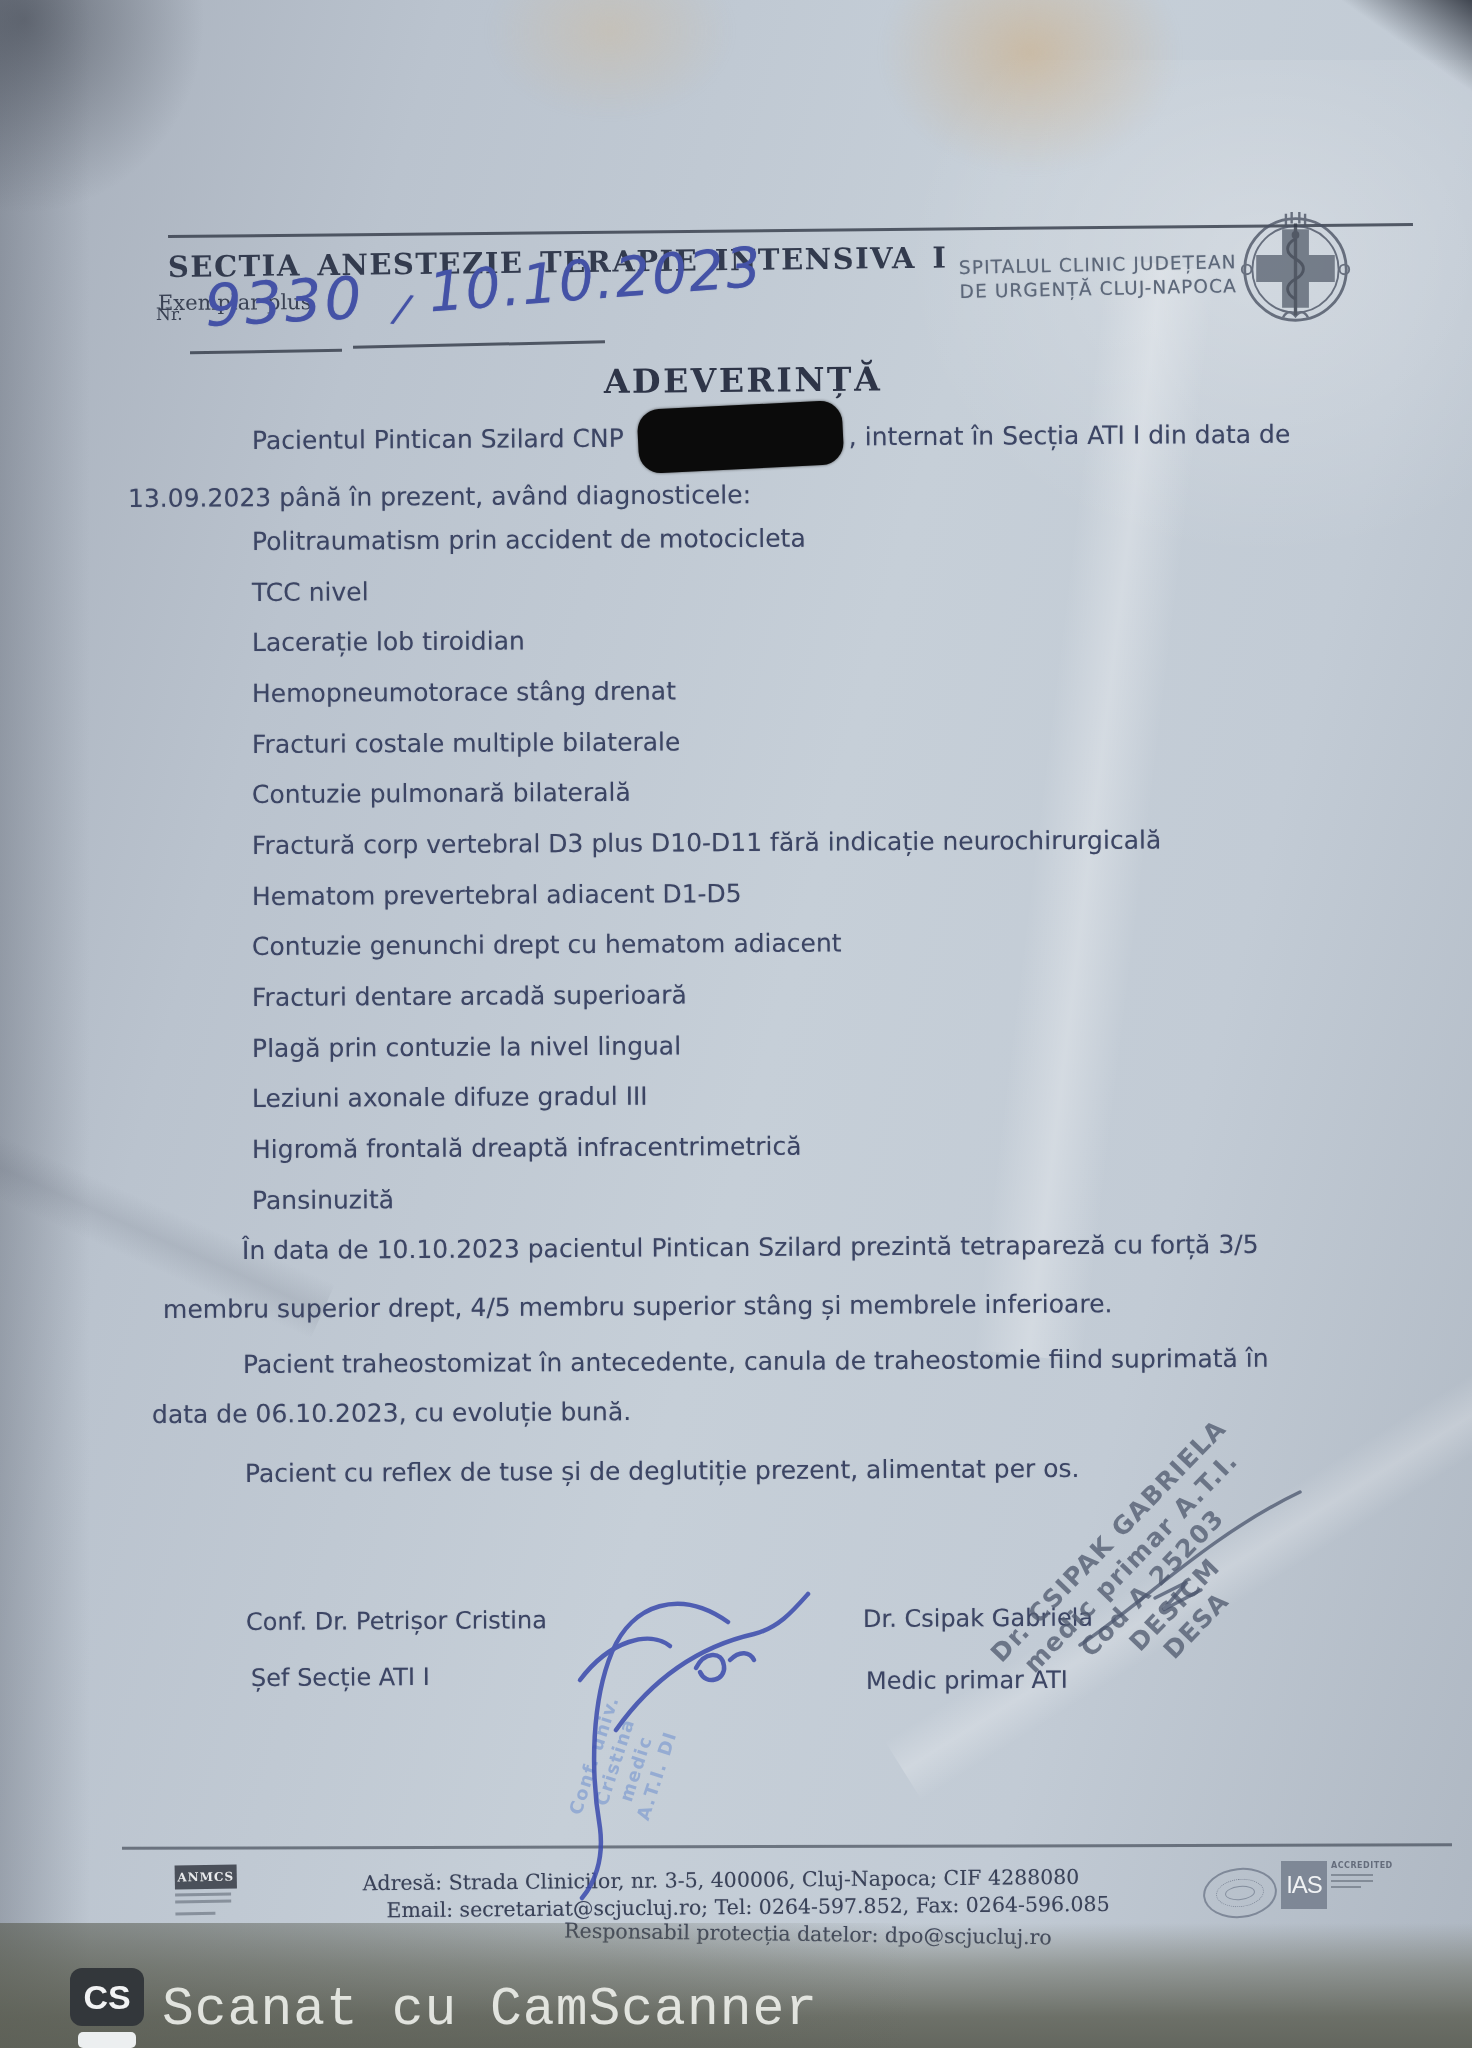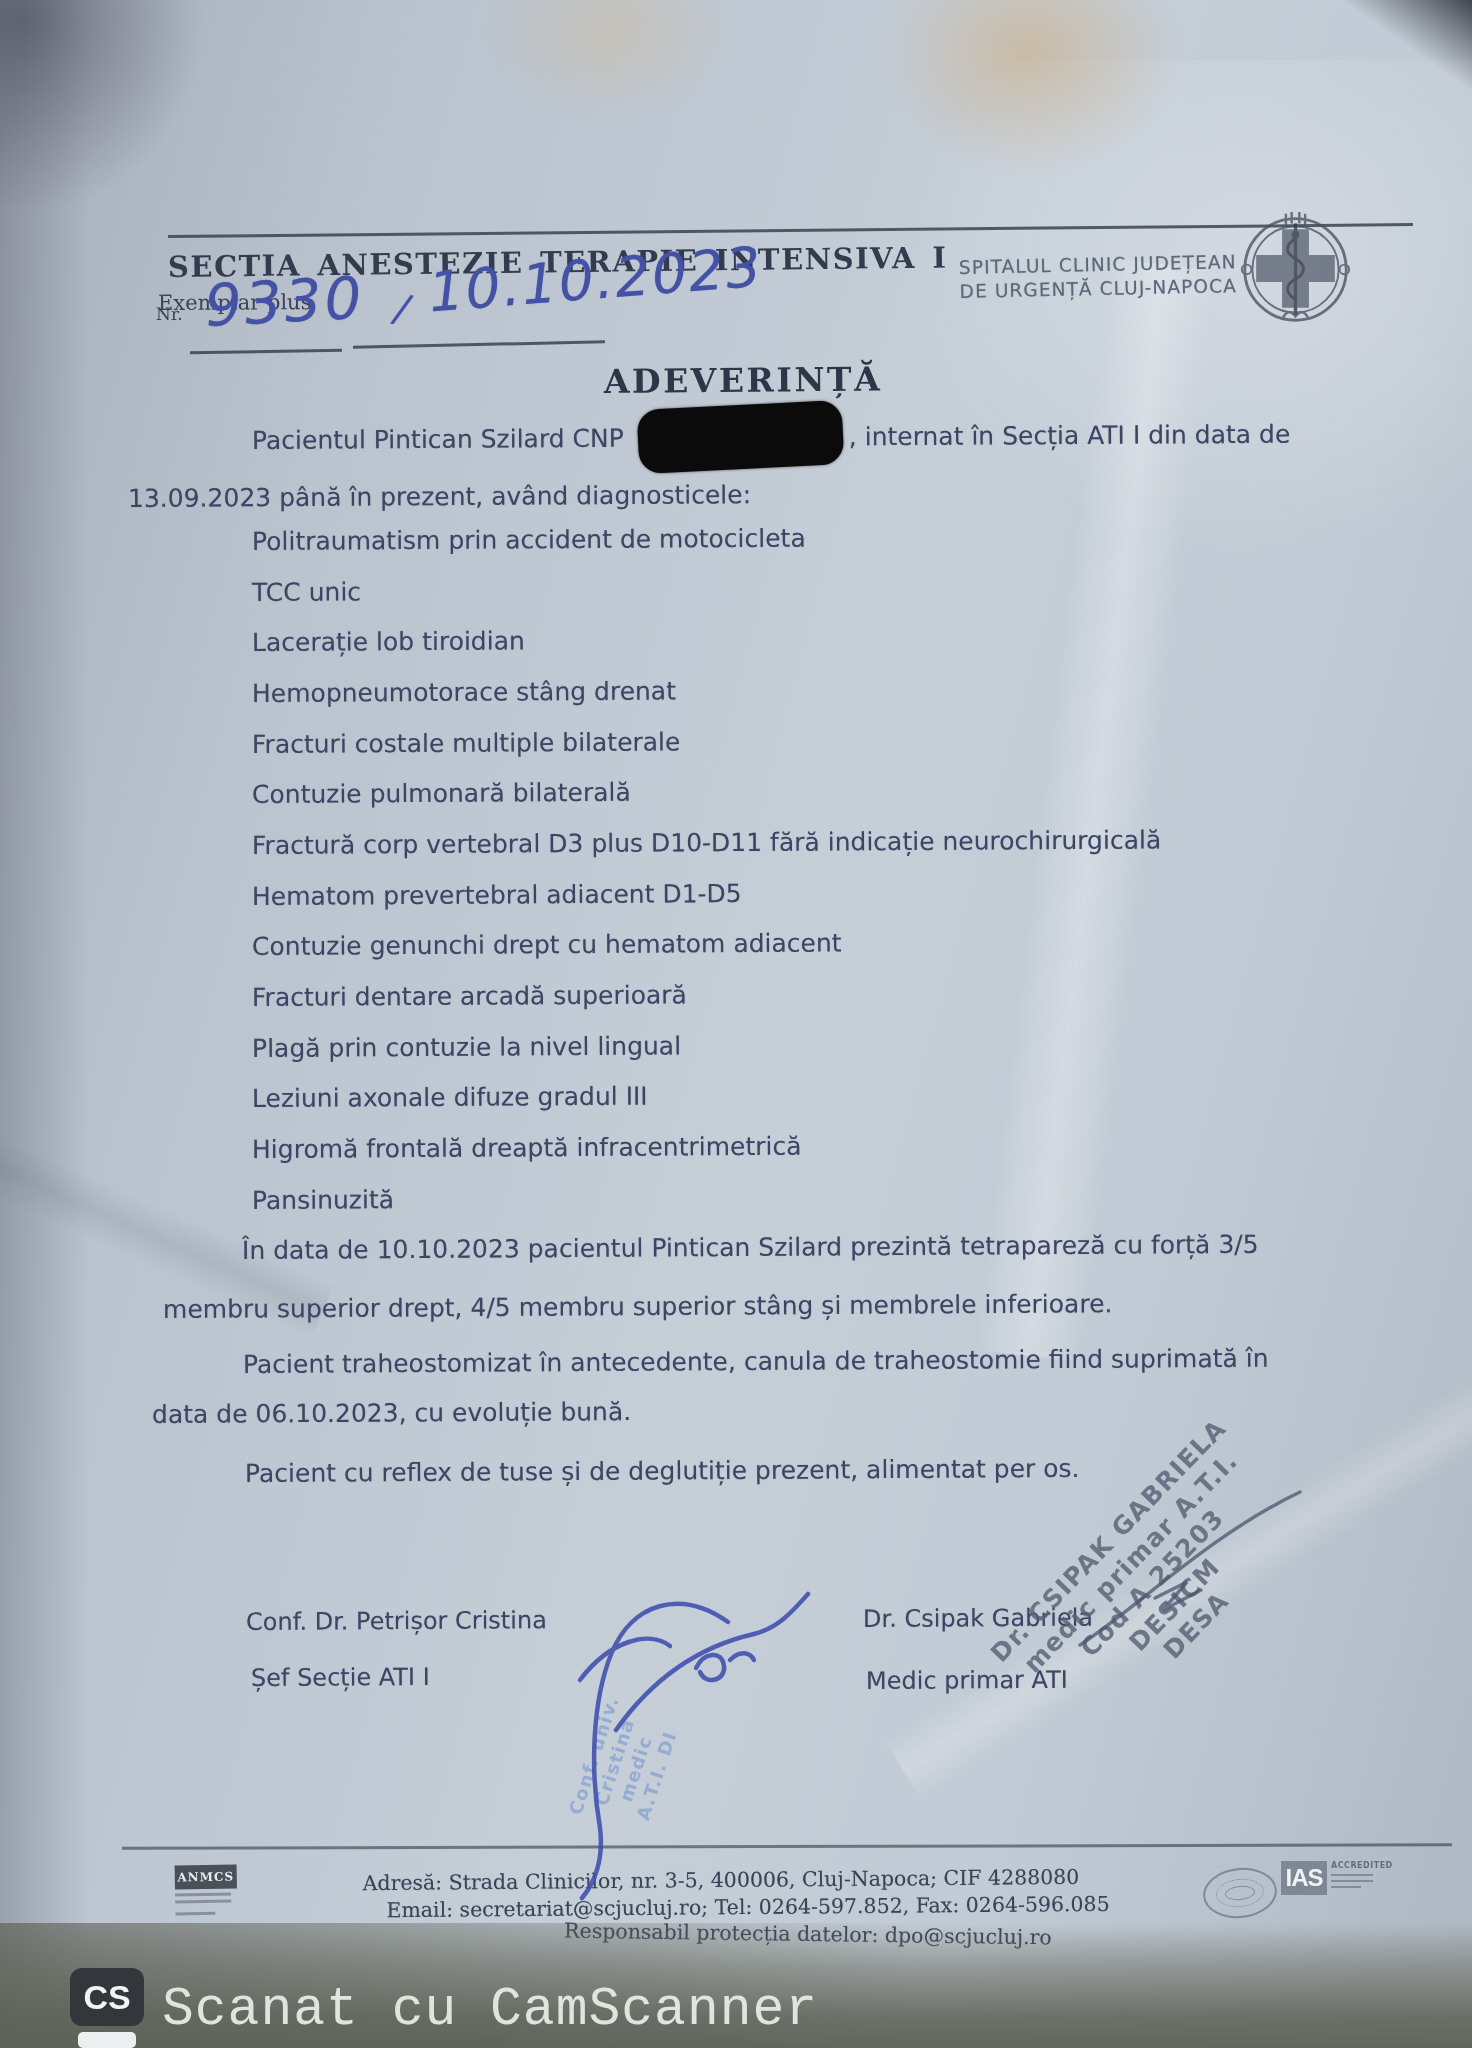--- a/index.html
+++ b/index.html
@@ -75,21 +75,21 @@
   <div class="bl serif" style="left:743px;top:362px;transform:translateX(-50%) rotate(-0.5deg);font-size:33px;font-weight:bold;letter-spacing:2.5px;color:#2e3548;">ADEVERINȚĂ</div>
 
   <div class="bl ink" style="left:252px;top:405px;height:70px;display:flex;align-items:center;">
     <span>Pacientul Pintican Szilard CNP</span>
     <span style="display:inline-block;width:205px;height:64px;background:#0b0b0b;border-radius:22px;margin:0 6px 0 14px;transform:rotate(-2.5deg);box-shadow:0 0 3px rgba(0,0,0,.6);"></span>
     <span>, internat în Secția ATI I din data de</span>
   </div>
   <div class="bl ink" style="left:128px;top:484px;">13.09.2023 până în prezent, având diagnosticele:</div>
 
   <div class="bl ink" style="left:252px;top:527px;">Politraumatism prin accident de motocicleta</div>
-  <div class="bl ink" style="left:252px;top:578px;">TCC unic</div>
+  <div class="bl ink" style="left:252px;top:578px;">TCC nivel</div>
   <div class="bl ink" style="left:252px;top:628px;">Lacerație lob tiroidian</div>
   <div class="bl ink" style="left:252px;top:679px;">Hemopneumotorace stâng drenat</div>
   <div class="bl ink" style="left:252px;top:730px;">Fracturi costale multiple bilaterale</div>
   <div class="bl ink" style="left:252px;top:780px;">Contuzie pulmonară bilaterală</div>
   <div class="bl ink" style="left:252px;top:831px;">Fractură corp vertebral D3 plus D10-D11 fără indicație neurochirurgicală</div>
   <div class="bl ink" style="left:252px;top:882px;">Hematom prevertebral adiacent D1-D5</div>
   <div class="bl ink" style="left:252px;top:932px;">Contuzie genunchi drept cu hematom adiacent</div>
   <div class="bl ink" style="left:252px;top:983px;">Fracturi dentare arcadă superioară</div>
   <div class="bl ink" style="left:252px;top:1034px;">Plagă prin contuzie la nivel lingual</div>
   <div class="bl ink" style="left:252px;top:1084px;">Leziuni axonale difuze gradul III</div>
@@ -152,21 +152,21 @@
     <div class="tinybar" style="width:40px;margin-top:9px;"></div>
   </div>
 
   <div class="ov" style="left:1203px;top:1868px;width:70px;height:46px;border:2px solid rgba(88,98,118,.6);border-radius:50%;transform:rotate(-6deg);z-index:3;display:flex;align-items:center;justify-content:center;">
     <div style="width:46px;height:26px;border:1.5px dotted rgba(88,98,118,.6);border-radius:50%;display:flex;align-items:center;justify-content:center;">
       <div style="width:28px;height:12px;border:1px solid rgba(88,98,118,.55);border-radius:50%;"></div>
     </div>
   </div>
 
   <div class="ov" style="left:1281px;top:1861px;display:flex;z-index:3;">
-    <div style="width:46px;height:34px;background:rgba(118,127,142,.88);color:#f0f2f4;font-weight:bold;font-size:24px;font-family:'Liberation Sans',sans-serif;display:flex;align-items:center;justify-content:center;letter-spacing:-1px;">IAS</div>
+    <div style="width:46px;height:48px;background:rgba(118,127,142,.88);color:#f0f2f4;font-weight:normal;font-size:24px;font-family:'Liberation Sans',sans-serif;display:flex;align-items:center;justify-content:center;letter-spacing:-1px;">IAS</div>
     <div style="margin-left:4px;">
       <div style="font-size:8px;color:rgba(80,88,104,.8);font-weight:bold;letter-spacing:.5px;">ACCREDITED</div>
       <div class="tinybar" style="width:42px;height:2px;"></div>
       <div class="tinybar" style="width:42px;height:2px;"></div>
       <div class="tinybar" style="width:30px;height:2px;"></div>
     </div>
   </div>
 
   <div class="ov" style="left:0;bottom:0;width:100%;height:125px;z-index:6;background:linear-gradient(180deg,rgba(116,119,108,0) 0%,rgba(112,115,104,.55) 35%,rgba(100,103,93,.9) 75%,rgba(94,97,88,.95) 100%);"></div>
   <div class="ov" style="left:0;bottom:0;width:62%;height:125px;z-index:6;background:linear-gradient(90deg,rgba(92,95,85,.65),rgba(92,95,85,.25) 70%,transparent);"></div>

